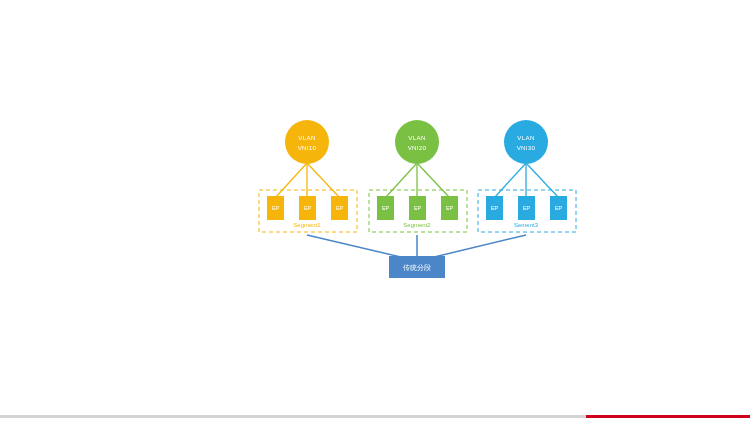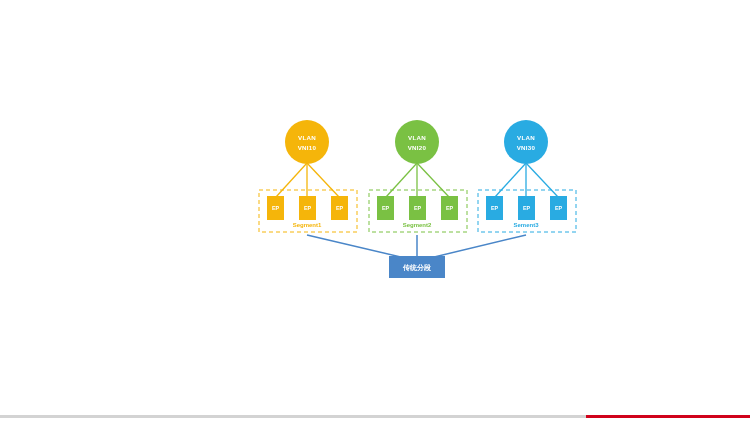--- a/index.html
+++ b/index.html
@@ -2,21 +2,21 @@
 <html><head>
 <meta charset="utf-8">
 <style>
   html,body{margin:0;padding:0;}
   body{
     width:750px;height:421px;
     background:#ffffff;
     font-family:"Liberation Sans","DejaVu Sans",sans-serif;
     overflow:hidden;position:relative;
   }
-  #stage{position:absolute;inset:0;font-weight:bold;}
+  #stage{position:absolute;inset:0;}
   svg#diagram{position:absolute;left:0;top:0;width:750px;height:421px;}
 
   .vlan-label{
     font-size:6.2px;fill:#ffffff;text-anchor:middle;
     font-family:"Liberation Sans","DejaVu Sans",sans-serif;
     letter-spacing:.3px;
   }
   .ep-label{
     font-size:5.4px;fill:#ffffff;text-anchor:middle;
     font-family:"Liberation Sans","DejaVu Sans",sans-serif;

